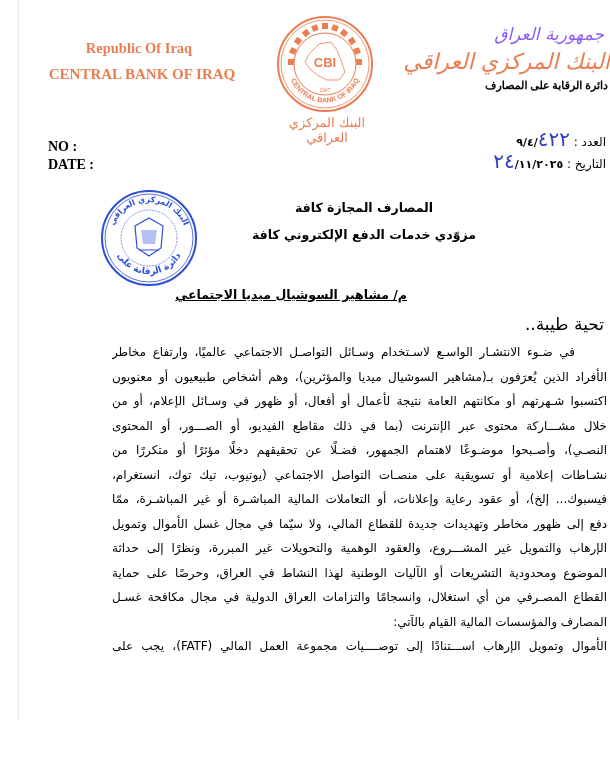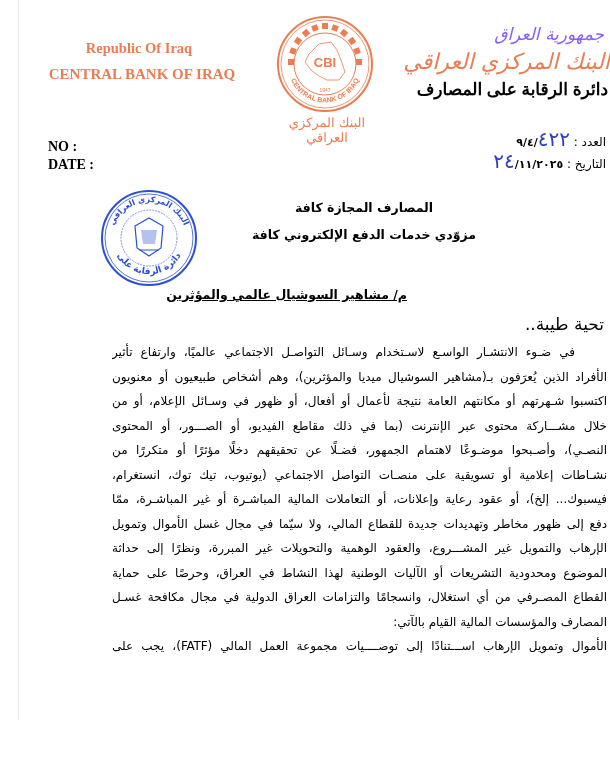--- a/index.html
+++ b/index.html
@@ -13,21 +13,21 @@
   .en-no, .en-date { position: absolute; left: 29px; font-family: "Liberation Serif", serif; font-weight: bold; font-size: 14px; }
   .en-no { top: 139px; }
   .en-date { top: 157px; }
 
   .logo { position: absolute; left: 256px; top: 14px; width: 100px; height: 100px; }
   .logo-caption { position: absolute; left: 258px; top: 115px; width: 100px; text-align: center; font-family: "DejaVu Serif", serif; font-size: 13px; color: #ea7d52; letter-spacing: -0.5px; }
 
   .ar-header { position: absolute; right: 10px; text-align: right; direction: rtl; }
   .ar-republic { top: 24px; right: 18px; font-family: "DejaVu Serif", serif; font-size: 17px; color: #8b5cf6; font-style: italic; }
   .ar-cbi { top: 49px; right: 12px; font-family: "DejaVu Serif", serif; font-size: 22px; color: #ea7d52; font-style: italic; }
-  .ar-dept { top: 79px; right: 14px; font-family: Liberation Sans, sans-serif; font-weight: bold; font-size: 17px; text-align: center; }
+  .ar-dept { top: 79px; right: 14px; font-family: Liberation Serif, serif; font-weight: bold; font-size: 11px; text-align: center; }
 
   .ref-block { position: absolute; right: 16px; top: 130px; direction: rtl; text-align: right; font-size: 12px; line-height: 19px; }
   .ref-row { white-space: nowrap; }
   .ref-label { font-size: 12px; }
   .ref-hand { color: #2c3cc8; font-family: "DejaVu Sans", sans-serif; font-size: 20px; }
   .ref-print { font-weight: bold; font-size: 11px; }
 
   .stamp { position: absolute; left: 80px; top: 188px; width: 100px; height: 100px; }
 
   .addressee { position: absolute; left: 220px; width: 250px; text-align: center; direction: rtl; font-weight: bold; font-size: 12.5px; }
@@ -107,26 +107,26 @@
       <textPath href="#stampTop" startOffset="50%" text-anchor="middle">البنك المركزي العراقي</textPath>
     </text>
     <text font-family="DejaVu Sans, sans-serif" font-weight="bold" font-size="9" fill="#2c4fd6" direction="rtl">
       <textPath href="#stampBottom" startOffset="50%" text-anchor="middle">دائرة الرقابة على</textPath>
     </text>
   </svg>
 
   <div class="addressee addr-1">المصارف المجازة كافة</div>
   <div class="addressee addr-2">مزوّدي خدمات الدفع الإلكتروني كافة</div>
 
-  <div class="subject">م/ مشاهير السوشيال عالمي والمؤثرين</div>
+  <div class="subject">م/ مشاهير السوشيال ميديا الاجتماعي</div>
 
   <div class="greeting">تحية طيبة..</div>
 
   <div class="body-text">
-    <div class="body-line first" style="padding-right:32px;">في ضـوء الانتشـار الواسـع لاسـتخدام وسـائل التواصـل الاجتماعي عالميًا، وارتفاع تأثير</div>
+    <div class="body-line first" style="padding-right:32px;">في ضـوء الانتشـار الواسـع لاسـتخدام وسـائل التواصـل الاجتماعي عالميًا، وارتفاع مخاطر</div>
     <div class="body-line">الأفراد الذين يُعرَفون بـ(مشاهير السوشيال ميديا والمؤثرين)، وهم أشخاص طبيعيون أو معنويون</div>
     <div class="body-line">اكتسبوا شـهرتهم أو مكانتهم العامة نتيجة لأعمال أو أفعال، أو ظهور في وسـائل الإعلام، أو من</div>
     <div class="body-line">خلال مشـــاركة محتوى عبر الإنترنت (بما في ذلك مقاطع الفيديو، أو الصـــور، أو المحتوى</div>
     <div class="body-line">النصـي)، وأصـبحوا موضـوعًا لاهتمام الجمهور، فضـلًا عن تحقيقهم دخلًا مؤثرًا أو متكررًا من</div>
     <div class="body-line">نشـاطات إعلامية أو تسويقية على منصـات التواصل الاجتماعي (يوتيوب، تيك توك، انستغرام،</div>
     <div class="body-line">فيسبوك... إلخ)، أو عقود رعاية وإعلانات، أو التعاملات المالية المباشـرة أو غير المباشـرة، ممّا</div>
     <div class="body-line">دفع إلى ظهور مخاطر وتهديدات جديدة للقطاع المالي، ولا سيّما في مجال غسل الأموال وتمويل</div>
     <div class="body-line">الإرهاب والتمويل غير المشـــروع، والعقود الوهمية والتحويلات غير المبررة، ونظرًا إلى حداثة</div>
     <div class="body-line">الموضوع ومحدودية التشريعات أو الآليات الوطنية لهذا النشاط في العراق، وحرصًا على حماية</div>
     <div class="body-line">القطاع المصـرفي من أي استغلال، وانسجامًا والتزامات العراق الدولية في مجال مكافحة غسـل</div>

